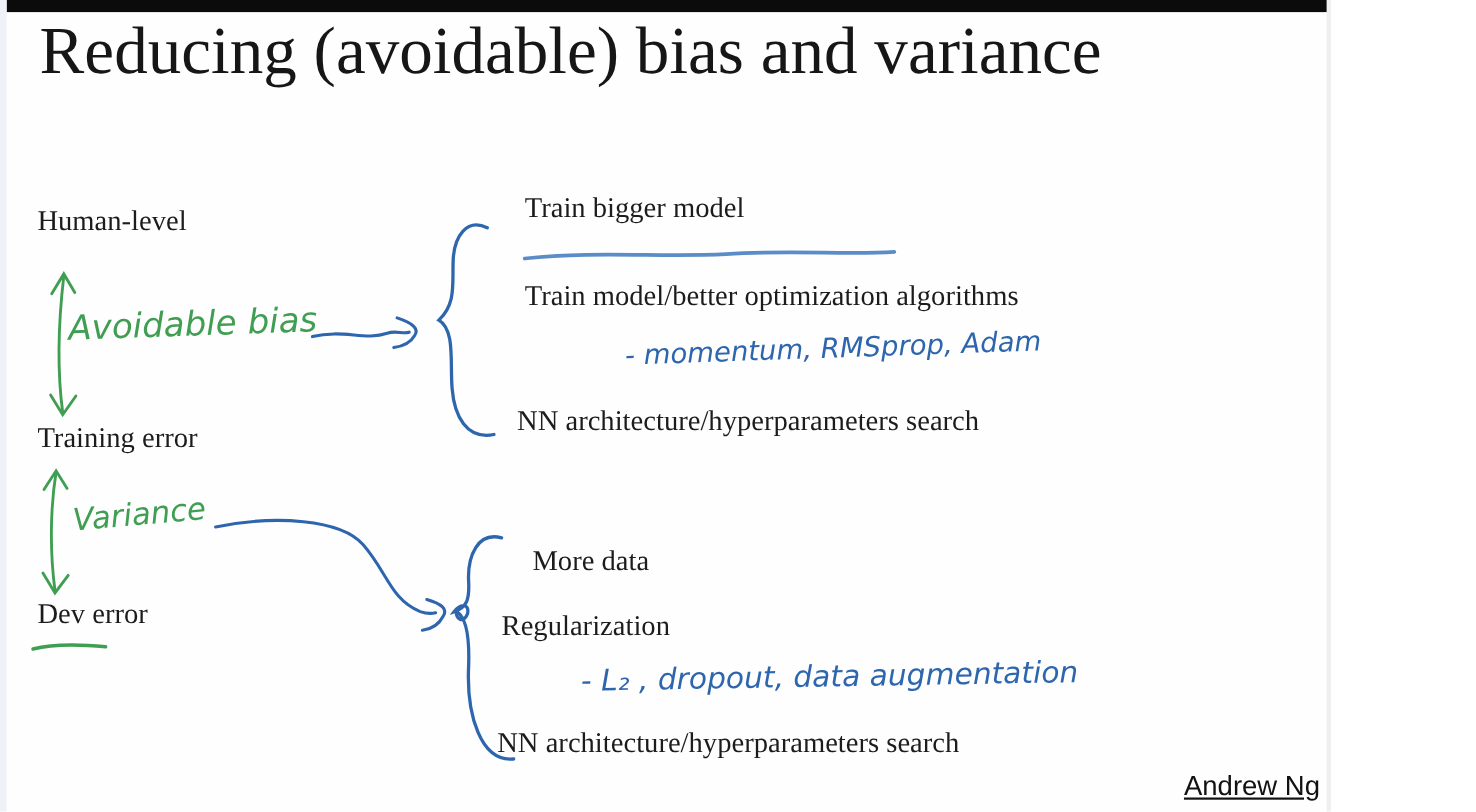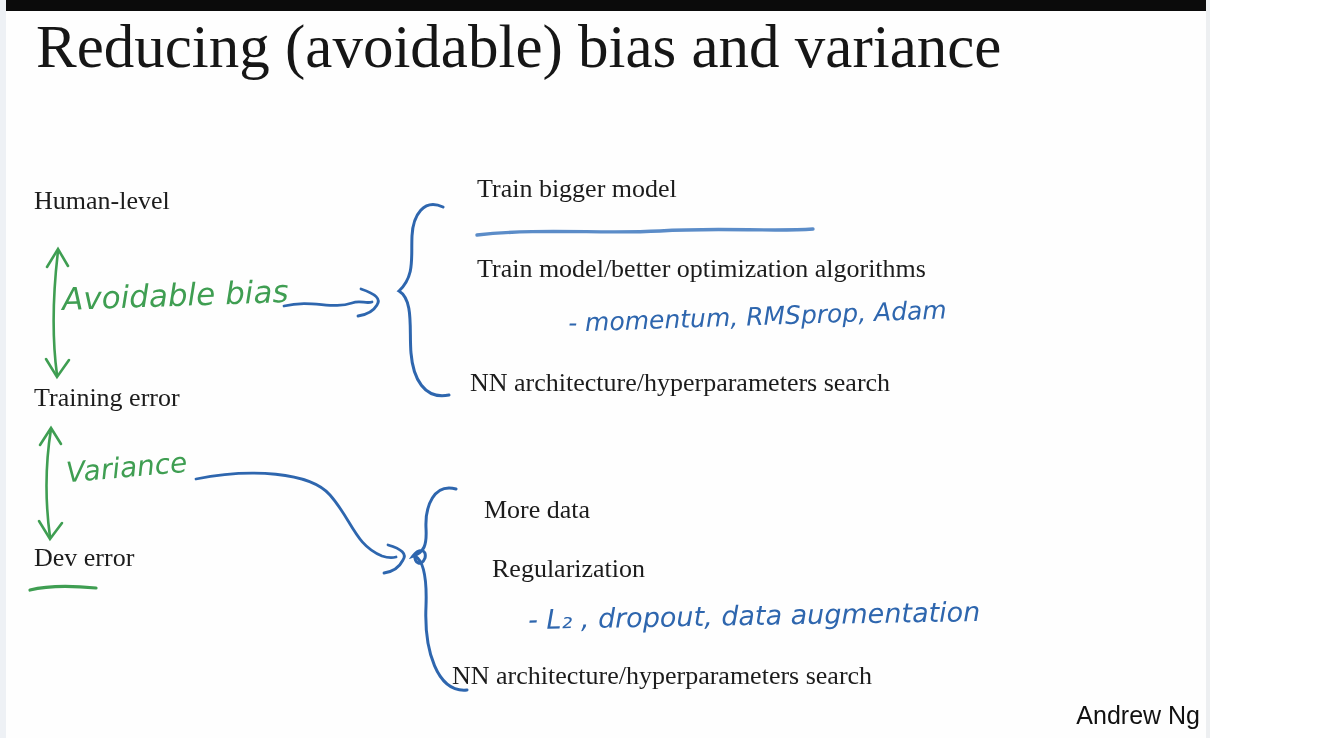--- a/index.html
+++ b/index.html
@@ -25,21 +25,21 @@
   .hand{
     font-family:"DejaVu Sans", sans-serif;
     font-style:italic;
   }
   .hand.green{color:#3f9e52;}
   .hand.blue{color:#2e66ae;}
 
   .footer{
     font-family:"Liberation Sans", sans-serif;
     font-size:25px;color:#111;
-    right:10px;top:701px;left:auto;
+    right:10px;top:701px;left:auto;text-decoration:underline;
   }
   svg.overlay{position:absolute;left:0;top:0;width:1342px;height:738px;pointer-events:none;}
 </style>
 </head>
 <body>
 
 <div class="stage">
 
   <div class="edge-top"></div>
   <div class="edge-left"></div>
@@ -91,19 +91,19 @@
   <div class="abs hand green" style="left:66px;top:451px;font-size:28px;transform:rotate(-5deg);">Variance</div>
 
   <div class="abs serif-line" style="left:477px;top:174px;">Train bigger model</div>
   <div class="abs serif-line" style="left:477px;top:254px;">Train model/better optimization algorithms</div>
   <div class="abs hand blue" style="left:568px;top:302px;font-size:25px;transform:rotate(-2deg);">- momentum, RMSprop, Adam</div>
   <div class="abs serif-line" style="left:470px;top:368px;">NN architecture/hyperparameters search</div>
   <div class="abs hand blue" style="left:1247px;top:343px;font-size:26px;transform:rotate(-6deg);">RNN</div>
   <div class="abs hand blue" style="left:1241px;top:380px;font-size:26px;transform:rotate(3deg);">CNN</div>
 
   <div class="abs serif-line" style="left:472px;top:495px;margin-left:12px;">More data</div>
-  <div class="abs serif-line" style="left:492px;top:554px;">Regularization</div>
+  <div class="abs serif-line" style="left:456px;top:554px;">Regularization</div>
   <div class="abs hand blue" style="left:528px;top:600px;font-size:27px;transform:rotate(-1deg);">- L₂ , dropout, data augmentation</div>
   <div class="abs serif-line" style="left:452px;top:661px;">NN architecture/hyperparameters search</div>
 
   <div class="abs footer">Andrew Ng</div>
 
 </div>
 
 </body></html>

